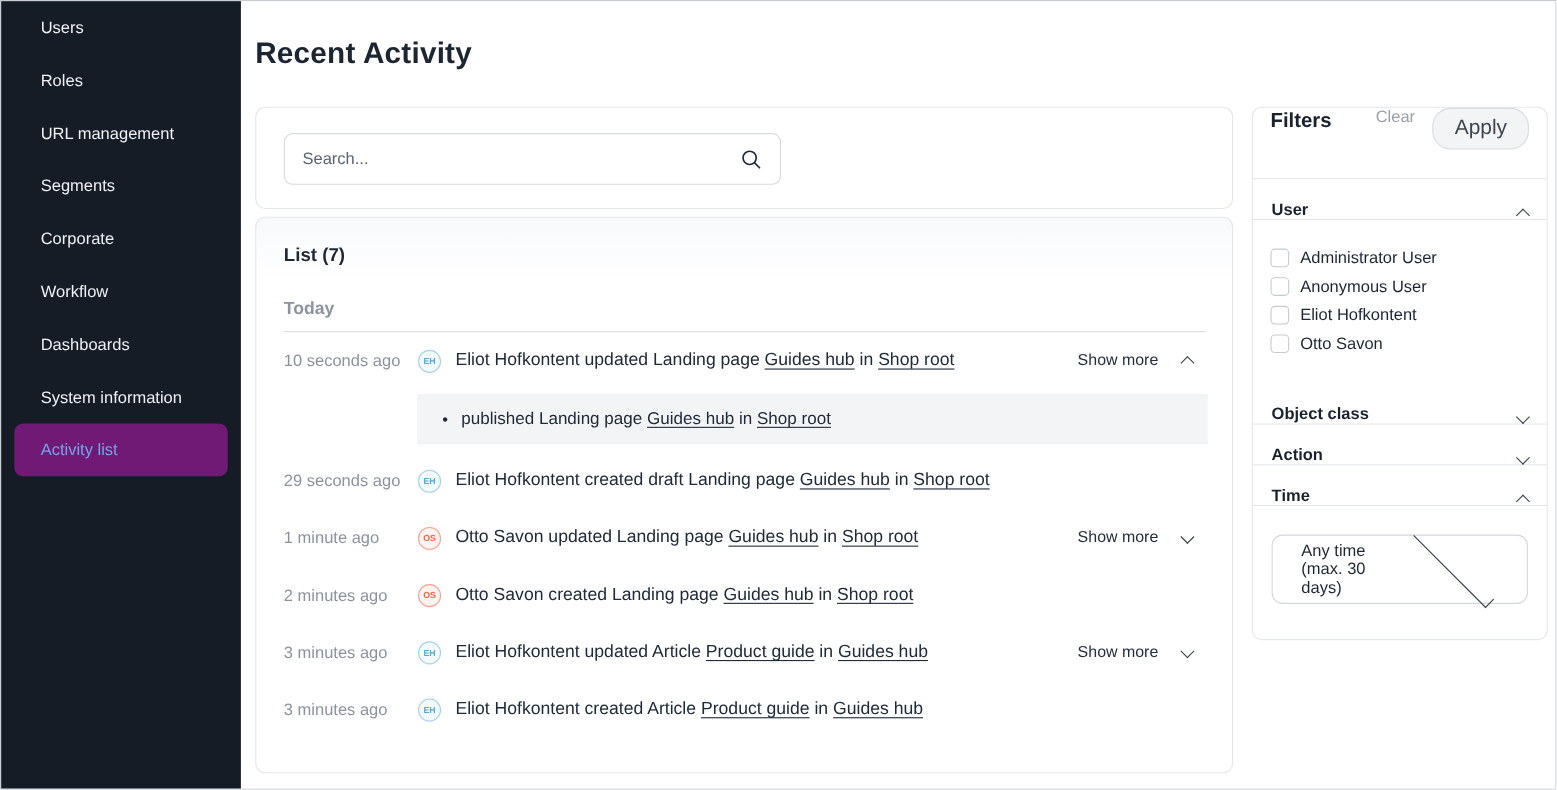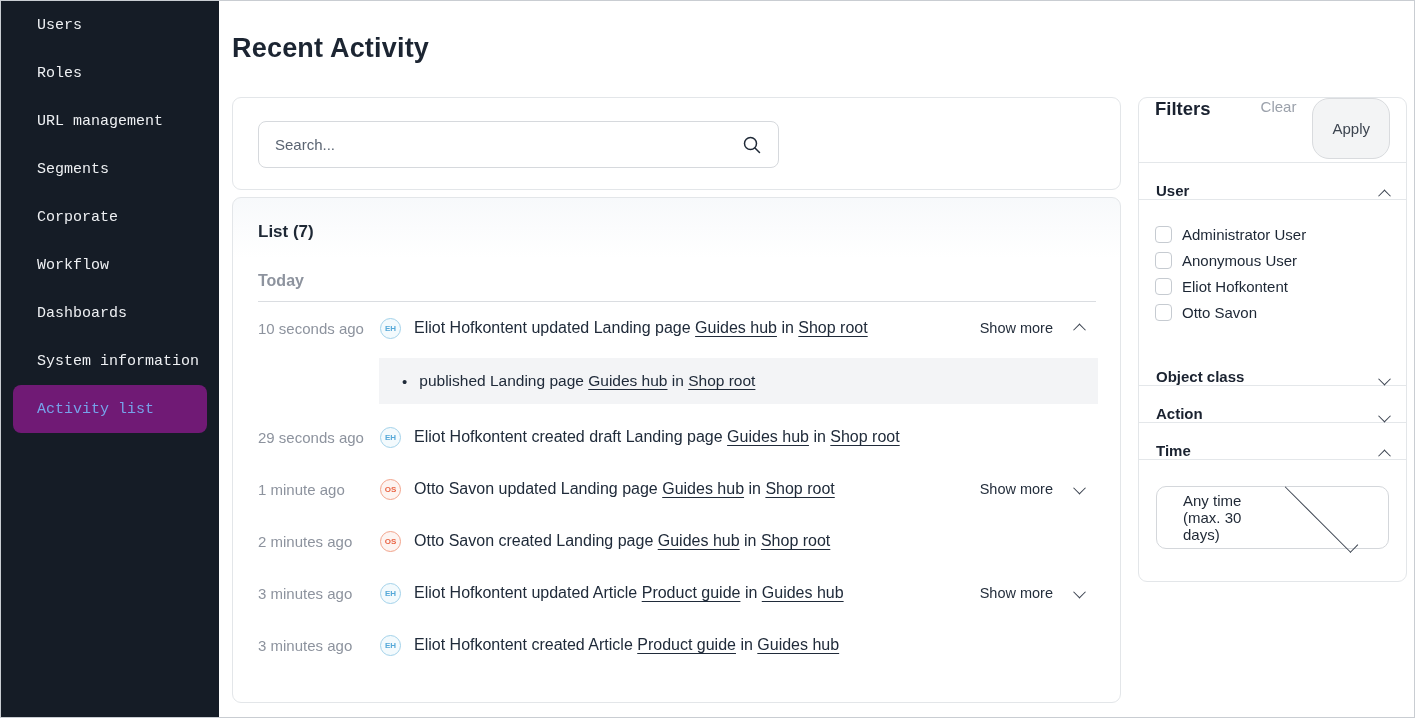--- a/index.html
+++ b/index.html
@@ -9,42 +9,42 @@
     background:#ffffff;
     position:relative;
     overflow:hidden;
     color:#1f2937;
   }
   .frame { position:absolute; inset:0; border:1px solid #c9cdd2; pointer-events:none; z-index:50; }
 
   
   .sidebar {
     position:absolute; left:1px; top:1px; bottom:1px; width:218px;
-    background:#151c26; padding-top:0;font-family:Liberation Mono, monospace;
+    background:#151c26; padding-top:0;
   }
   .side-item {
     height:48px; display:flex; align-items:center;
     padding-left:24px; margin:0 12px 0 12px;
     font-size:15px; color:#eef0f3; cursor:pointer;
     border-radius:8px;
   }
   .side-item.selected { background:#701a75; color:#76a3ea; }
 
   
   .main-title {
     position:absolute; left:232px; top:33px;
     font-size:27px; font-weight:800; color:#1c2532; letter-spacing:.2px;
   }
   .card {
     position:absolute; background:#fff;
     border:1px solid #e3e6e9; border-radius:9px;
   }
   .search-card { left:232px; top:97px; width:889px; height:93px; }
   .search-wrap {
-    position:absolute; left:25px; top:23px; width:521px; height:47px;
+    position:absolute; left:25px; top:23px; width:452px; height:47px;
     border:1px solid #d6d9dd; border-radius:8px; background:#fff;
     display:flex; align-items:center; padding:0 16px;
   }
   .search-input {
     border:none; outline:none; flex:1; font-size:15px;
     font-family:"Liberation Sans", sans-serif; color:#2a3442; background:transparent;
   }
   .search-input::placeholder { color:#5a6472; opacity:1; }
 
   .list-card {
@@ -81,22 +81,22 @@
   }
   .detail-line { display:flex; align-items:center; }
   .bullet { margin-right:12px; font-size:15px; }
 
   
   .filters-card { left:1138px; top:97px; width:269px; height:485px; padding:0; }
   .filters-header { height:65px; display:flex; align-items:flex-start; padding:0 16px; border-bottom:1px solid #e4e7ea; }
   .filters-title { font-size:18.5px; font-weight:800; color:#1a2230; flex:1; }
   .clear-btn { font-size:15px; color:#9ba1ab; background:none; border:none; cursor:pointer; margin-right:16px; font-family:"Liberation Sans", sans-serif; }
   .apply-btn {
-    font-size:15px; color:#3d4550; background:#f3f4f5; border:1px solid #d9dbde;
-    border-radius:17px; padding:21px 19px; cursor:pointer; font-family:"Liberation Sans", sans-serif;
+    font-size:19px; color:#3d4550; background:#f3f4f5; border:1px solid #d9dbde;
+    border-radius:17px; padding:7px 19px; cursor:pointer; font-family:"Liberation Sans", sans-serif;
   }
   .f-section-header {
     height:37px; display:flex; align-items:flex-end; padding:0 17px;
     border-bottom:1px solid #e4e7ea; cursor:pointer;
   }
   .f-section-label { font-size:15px; font-weight:700; color:#1a2230; flex:1; }
   .checkbox-area { padding:21px 16px 24px 16px; border-bottom:0; }
   .cb-row { display:flex; align-items:center; height:26px; cursor:pointer; }
   .cb-box { width:17px; height:17px; border:1.5px solid #c6cbd1; border-radius:4px; background:#fff; margin-right:10px; flex-shrink:0; }
   .cb-label { font-size:15px; color:#1c2634; }

